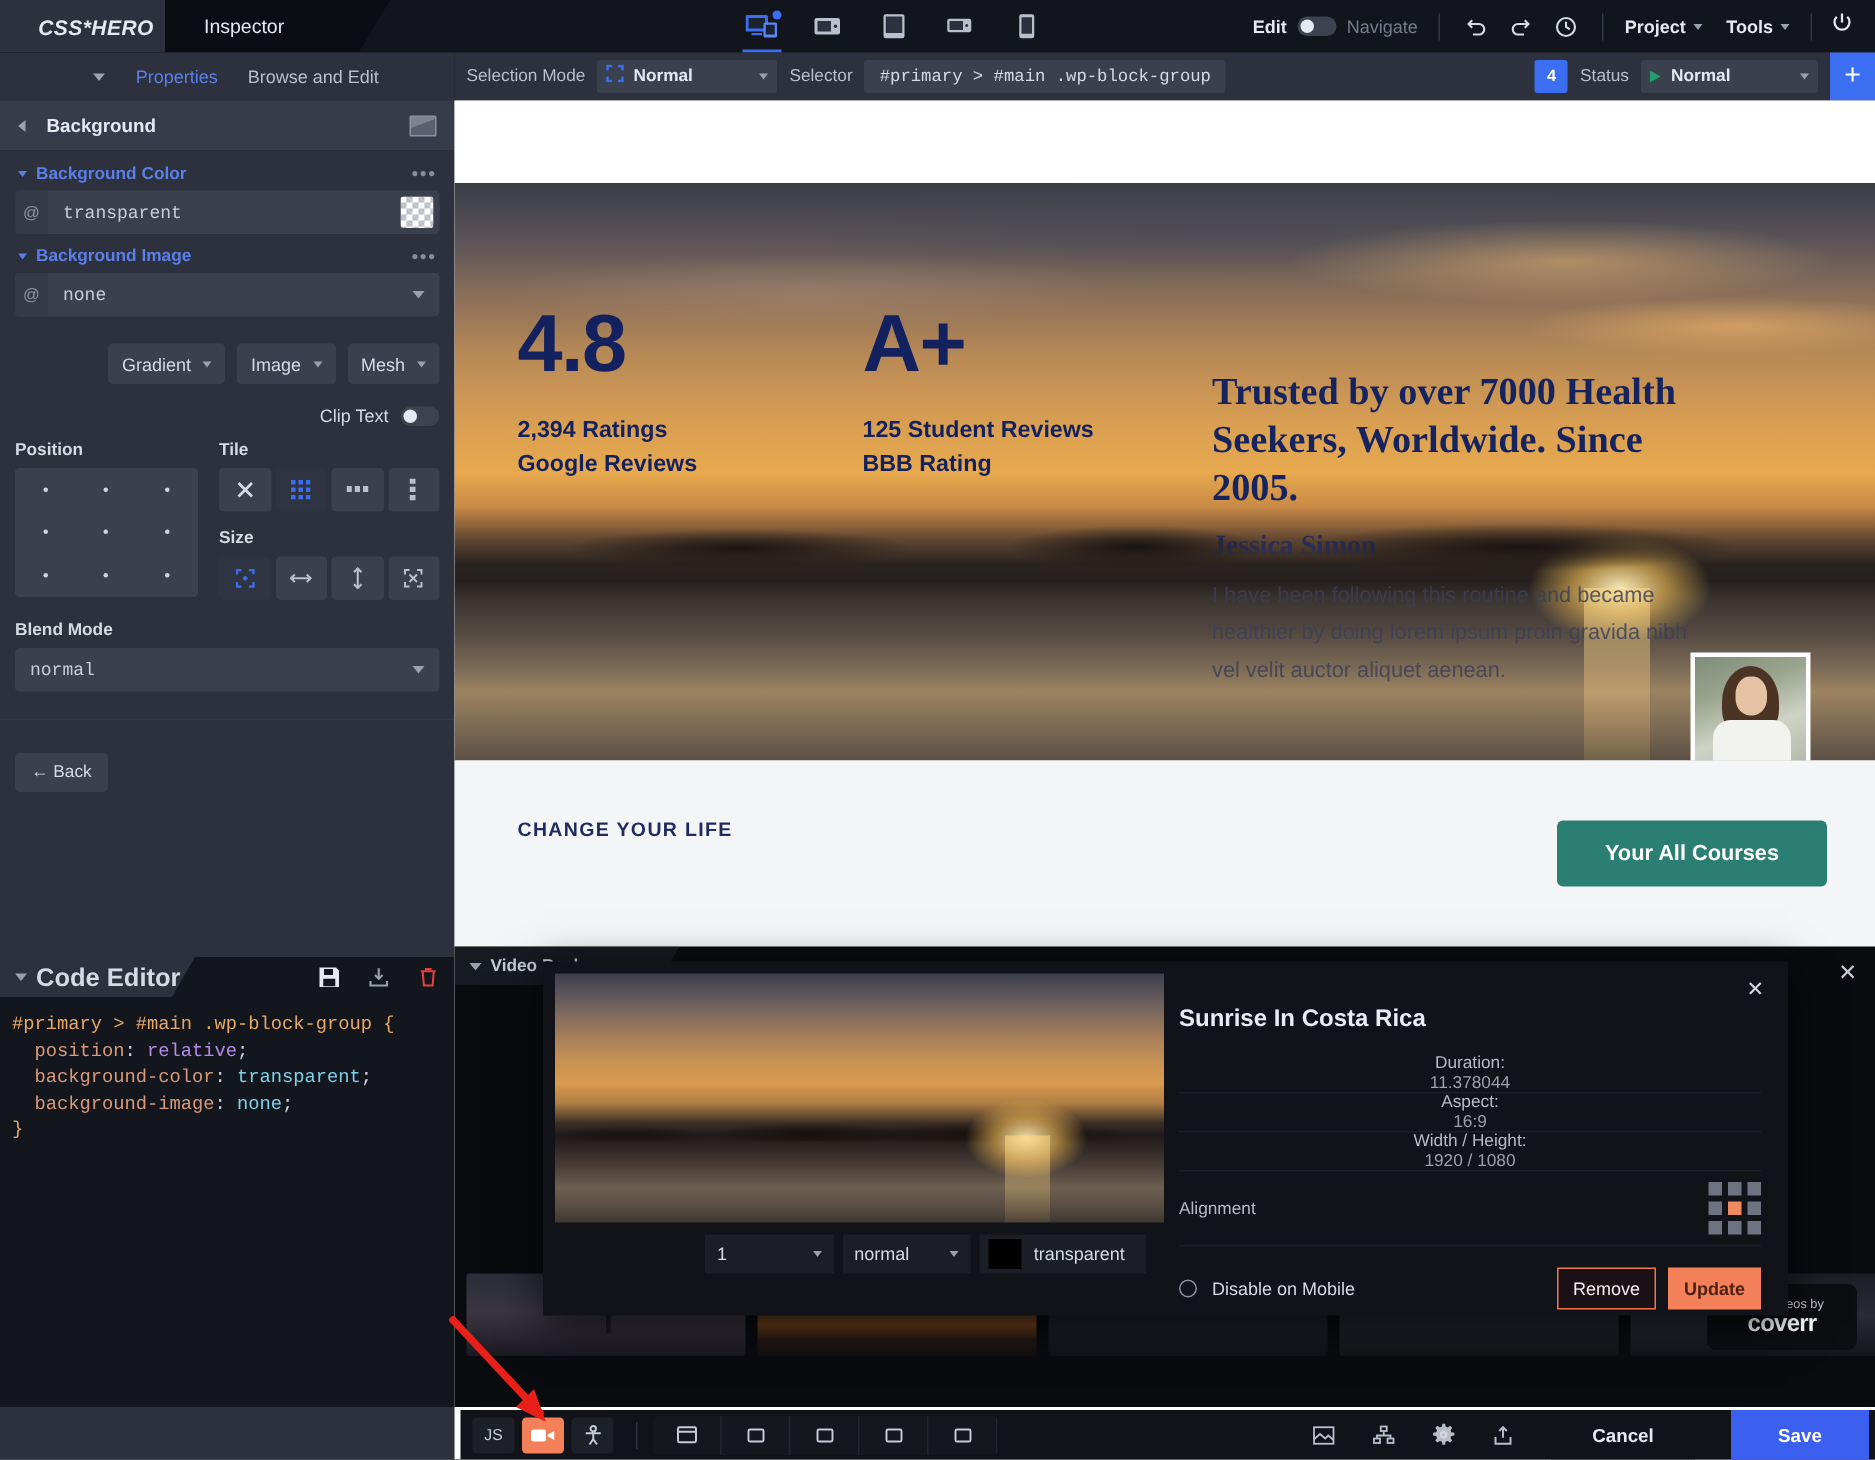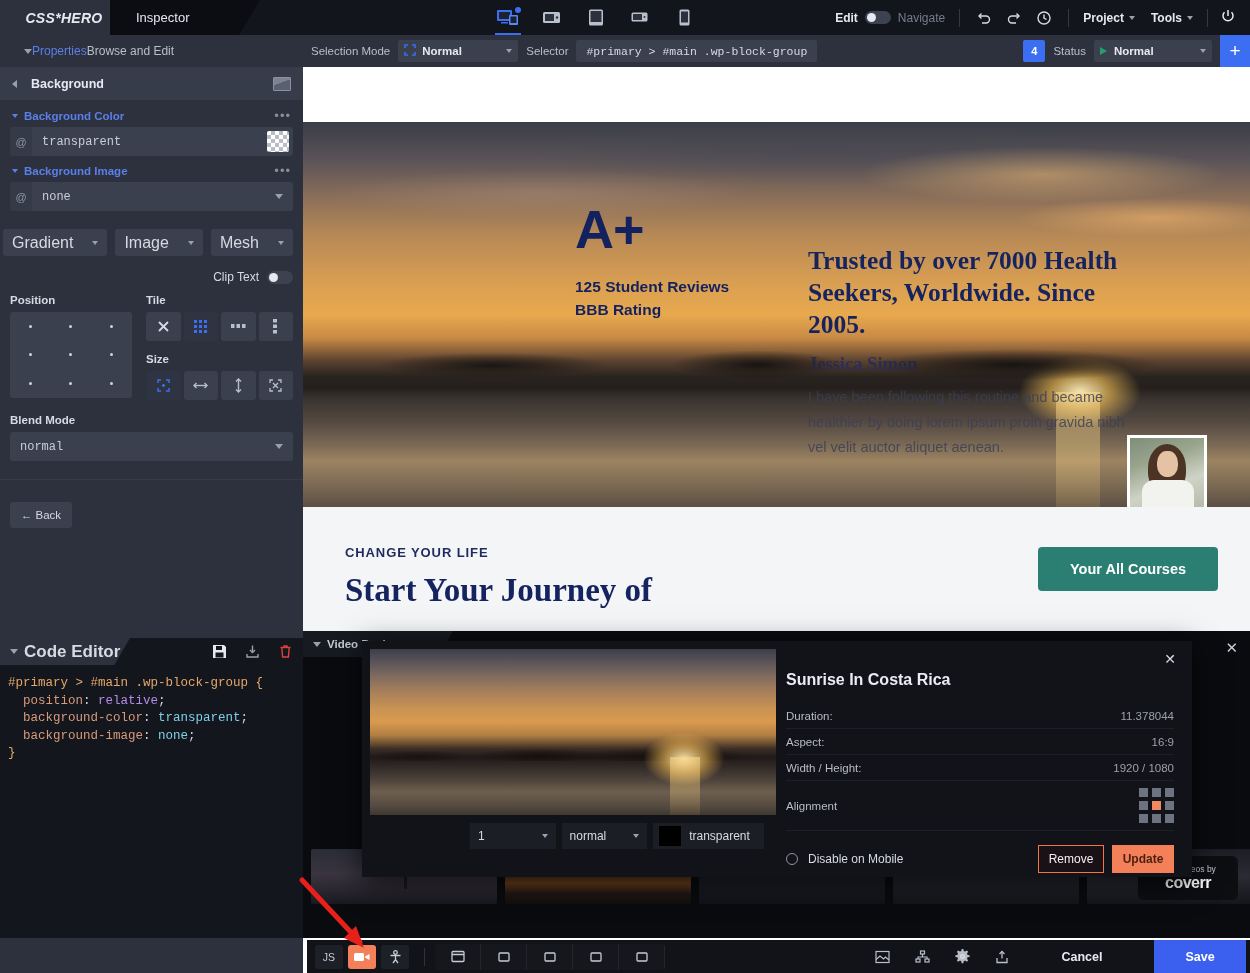--- a/index.html
+++ b/index.html
@@ -84,21 +84,21 @@
     display: flex; align-items: center; padding: 0 6px; gap: 7px; cursor: pointer;
   }
   .play-tri { width:0;height:0;border-left:7px solid #22a06b;border-top:4.5px solid transparent;border-bottom:4.5px solid transparent; }
   .plus-btn {
     width: 30px; height: 32px; background: #3b6ef0; display:flex; align-items:center; justify-content:center;
     color:#fff; font-size: 19px; cursor: pointer; font-weight: 300;
   }
 
   
   .leftpanel { position: absolute; left: 0; top: 35px; width: 303px; height: 603px; background: #2c313d; }
-  .lp-row1 { height: 33px; display:flex; align-items:center; padding-left: 24px; gap: 0; border-bottom: 1px solid #343a47;}
+  .lp-row1 { height: 33px; display:flex; align-items:center; padding-left: 12px; gap: 20px; border-bottom: 1px solid #343a47; justify-content: center;}
   .tri-d { width: 0;height:0;border-left:4px solid transparent;border-right:4px solid transparent;border-top:5px solid #9aa0ad; }
   .tri-l { width: 0;height:0;border-top:4px solid transparent;border-bottom:4px solid transparent;border-right:5px solid #9aa0ad; }
   .lp-row1 .p1 { font-size: 12px; color: #5b7fe8; }
   .lp-row1 .p2 { font-size: 12px; color: #b9bfcb; }
   .lp-section {
     height: 33px; background: #363c49; display:flex; align-items:center; padding: 0 12px; gap: 14px;
     border-bottom: 1px solid #2a2f3a;
   }
   .lp-section .title { font-size: 12.5px; font-weight: bold; color: #e6e9f0; flex: 1; }
   .thumb-ico { width: 18px; height: 14px; background: linear-gradient(160deg,#7d8491 40%, #5a6070 41%); border: 1px solid #8b919e; border-radius: 1px; }
@@ -120,21 +120,21 @@
     background-image:
       linear-gradient(45deg, #b9bdc6 25%, transparent 25%, transparent 75%, #b9bdc6 75%),
       linear-gradient(45deg, #b9bdc6 25%, #fff 25%, #fff 75%, #b9bdc6 75%);
     background-size: 8px 8px; background-position: 0 0, 4px 4px;
   }
   .dd-caret { margin-right: 10px; width: 0;height:0;border-left:4px solid transparent;border-right:4px solid transparent;border-top:5px solid #9aa0ad; }
 
   .btn3-row { display: flex; gap: 8px; justify-content: flex-end; padding: 18px 10px 0 10px; }
   .mini-btn {
     height: 27px; background: #3a404e; border-radius: 3px; display: flex; align-items: center;
-    padding: 0 9px; gap: 19px; font-size: 16px; color: #d6dae3; cursor: pointer;
+    padding: 0 9px; gap: 8px; font-size: 12px; color: #d6dae3; cursor: pointer;
   }
   .clip-row { display:flex; align-items:center; justify-content:flex-end; gap: 8px; padding: 14px 10px 0 10px; }
   .clip-row .t { font-size: 12px; color: #d6dae3; }
 
   .grid-cols { display: flex; gap: 0; padding: 10px 10px 0 10px; }
   .col-a { width: 122px; }
   .col-b { flex: 1; padding-left: 14px;}
   .sublabel { font-size: 11.5px; font-weight: bold; color: #d6dae3; margin-bottom: 6px; }
   .pos-grid {
     height: 86px; background: #3a404e; border-radius: 3px; display: grid;
@@ -315,21 +315,21 @@
     width: 120px; height: 26px; background: #1c1e25; display:flex; align-items:center; gap: 8px; padding: 0 6px; cursor: pointer;
   }
   .sw-black { width: 22px; height: 20px; background: #000; }
   .mv-color .t { font-size: 12px; color: #d6dae3; }
 
   .modal-right { flex: 1; padding: 14px 18px 0 14px; position: relative; }
   .modal-x { position:absolute; right: 16px; top: 10px; font-size: 14px; color: #d6dae3; cursor:pointer; }
   .modal-title { font-size: 16px; color: #e9ecf2; font-weight: bold; margin: 16px 0 14px 0; }
   .m-row {
     display:flex; justify-content: space-between; align-items: center; height: 26px;
-    border-bottom: 1px solid #1d1f26; font-size: 11.5px; color: #b7bcc6;
+    border-bottom: 1px solid #1d1f26; font-size: 11.5px; color: #b7bcc6; flex-direction: column;
   }
   .m-row .rv { color: #9ba0ab; }
   .m-align { display:flex; justify-content: space-between; align-items: center; height: 50px; border-bottom: 1px solid #1d1f26; font-size: 11.5px; color: #b7bcc6;}
   .align-grid { display: grid; grid-template-columns: repeat(3, 9px); grid-template-rows: repeat(3, 9px); gap: 4px; }
   .align-grid i { width: 9px; height: 9px; background: #6d7380; display:block; cursor:pointer; }
   .align-grid i.on { background: #f08a62; }
   .m-foot { display:flex; align-items:center; margin-top: 14px; }
   .radio { width: 12px; height: 12px; border: 1.5px solid #8d93a0; border-radius: 50%; cursor: pointer;}
   .m-foot .dml { font-size: 12px; color: #d6dae3; margin-left: 10px; flex: 1; }
   .btn-remove {
@@ -691,20 +691,25 @@
   </div>
   <div class="leftbottom-fill"></div>
 
   <div class="canvas">
     <div class="page-topwhite"></div>
 
     <div class="hero">
       <div class="sun"></div>
       <div class="sunray"></div>
 
+      <div class="stat" style="left:42px; top:80px;">
+        <div class="big">4.8</div>
+        <div class="l1">2,394 Ratings</div>
+        <div class="l2">Google Reviews</div>
+      </div>
       <div class="stat" style="left:272px; top:80px;">
         <div class="big">A+</div>
         <div class="l1">125 Student Reviews</div>
         <div class="l2">BBB Rating</div>
       </div>
 
       <div class="hero-copy">
         <h1>Trusted by over 7000 Health Seekers, Worldwide. Since 2005.</h1>
         <div class="name">Jessica Simon</div>
         <p>I have been following this routine and became healthier by doing lorem ipsum proin gravida nibh vel velit auctor aliquet aenean.</p>
@@ -712,21 +717,20 @@
 
       <div class="person-card">
         <i class="pc-hair"></i>
           <i class="pc-face"></i>
           <i class="pc-body"></i>
       </div>
     </div>
 
     <div class="band2">
       <div class="kicker">CHANGE YOUR LIFE</div>
-      <h2>Start Your Journey of</h2>
       <div class="courses-btn">Your All Courses</div>
     </div>
   </div>
 
   <div class="videobg-panel">
     <div class="vb-tab">
       <i class="tri-d"></i>
       <span class="t">Video Back</span>
     </div>
     <span class="vb-close">✕</span>

